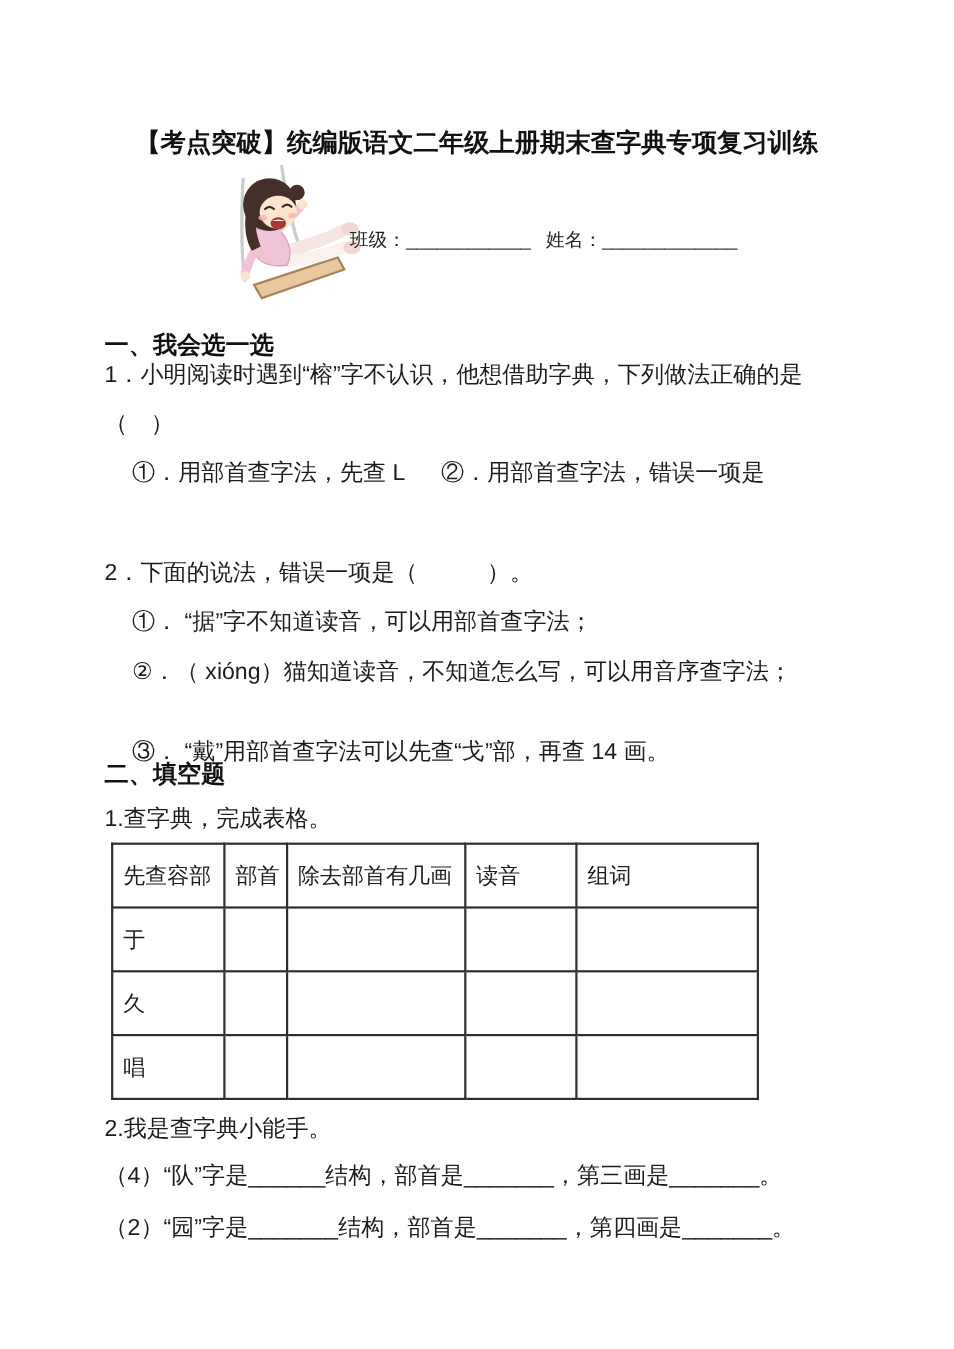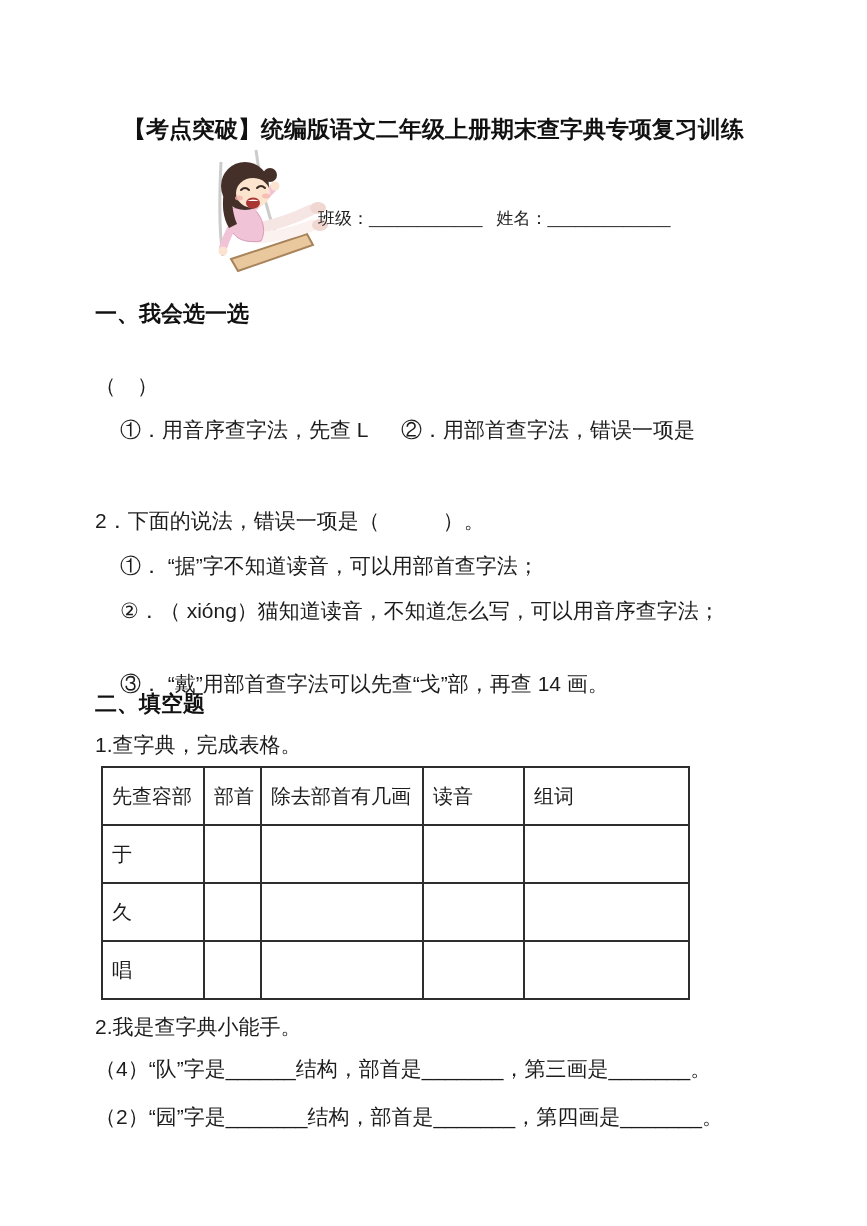--- a/index.html
+++ b/index.html
@@ -86,24 +86,25 @@
     <ellipse cx="70" cy="55" rx="7" ry="5.5" fill="#a93632"></ellipse>
     <path d="M64 53 q 6 -3 12 0" fill="#ffffff"></path>
   </svg>
 
   <div class="id-line">
     <span>班级：</span><span class="blank">____________</span><span class="name-label">姓名：</span><span class="blank">_____________</span>
   </div>
 
   <div class="ln hd" style="left:95px;top:283px;margin-top:17px;">一、我会选一选</div>
 
+  <div class="ln" style="left:95px;top:327px;">1．小明阅读时遇到“榕”字不认识，他想借助字典，下列做法正确的是</div>
   <div class="ln" style="left:95px;top:372px;">（　）</div>
 
   <div class="ln" style="left:120px;top:416px;">
-    <span>①．用音序查字法，先查 L</span>
+    <span>①．用部首查字法，先查 L</span>
     <span class="opt-right r1">②．用部首查字法，错误一项是</span>
   </div>
 
   <div class="ln" style="left:95px;top:507px;">2．下面的说法，错误一项是（　　　）。</div>
   <div class="ln" style="left:120px;top:597px;">②．（ xióng）猫知道读音，不知道怎么写，可以用音序查字法；</div>
   <div class="ln" style="left:120px;top:552px;">①． “据”字不知道读音，可以用部首查字法；</div>
   <div class="ln" style="left:120px;top:670px;">③． “戴”用部首查字法可以先查“戈”部，再查 14 画。</div>
 
   <div class="ln hd" style="left:95px;top:690px;">二、填空题</div>
   <div class="ln" style="left:95px;top:731px;">1.查字典，完成表格。</div>

